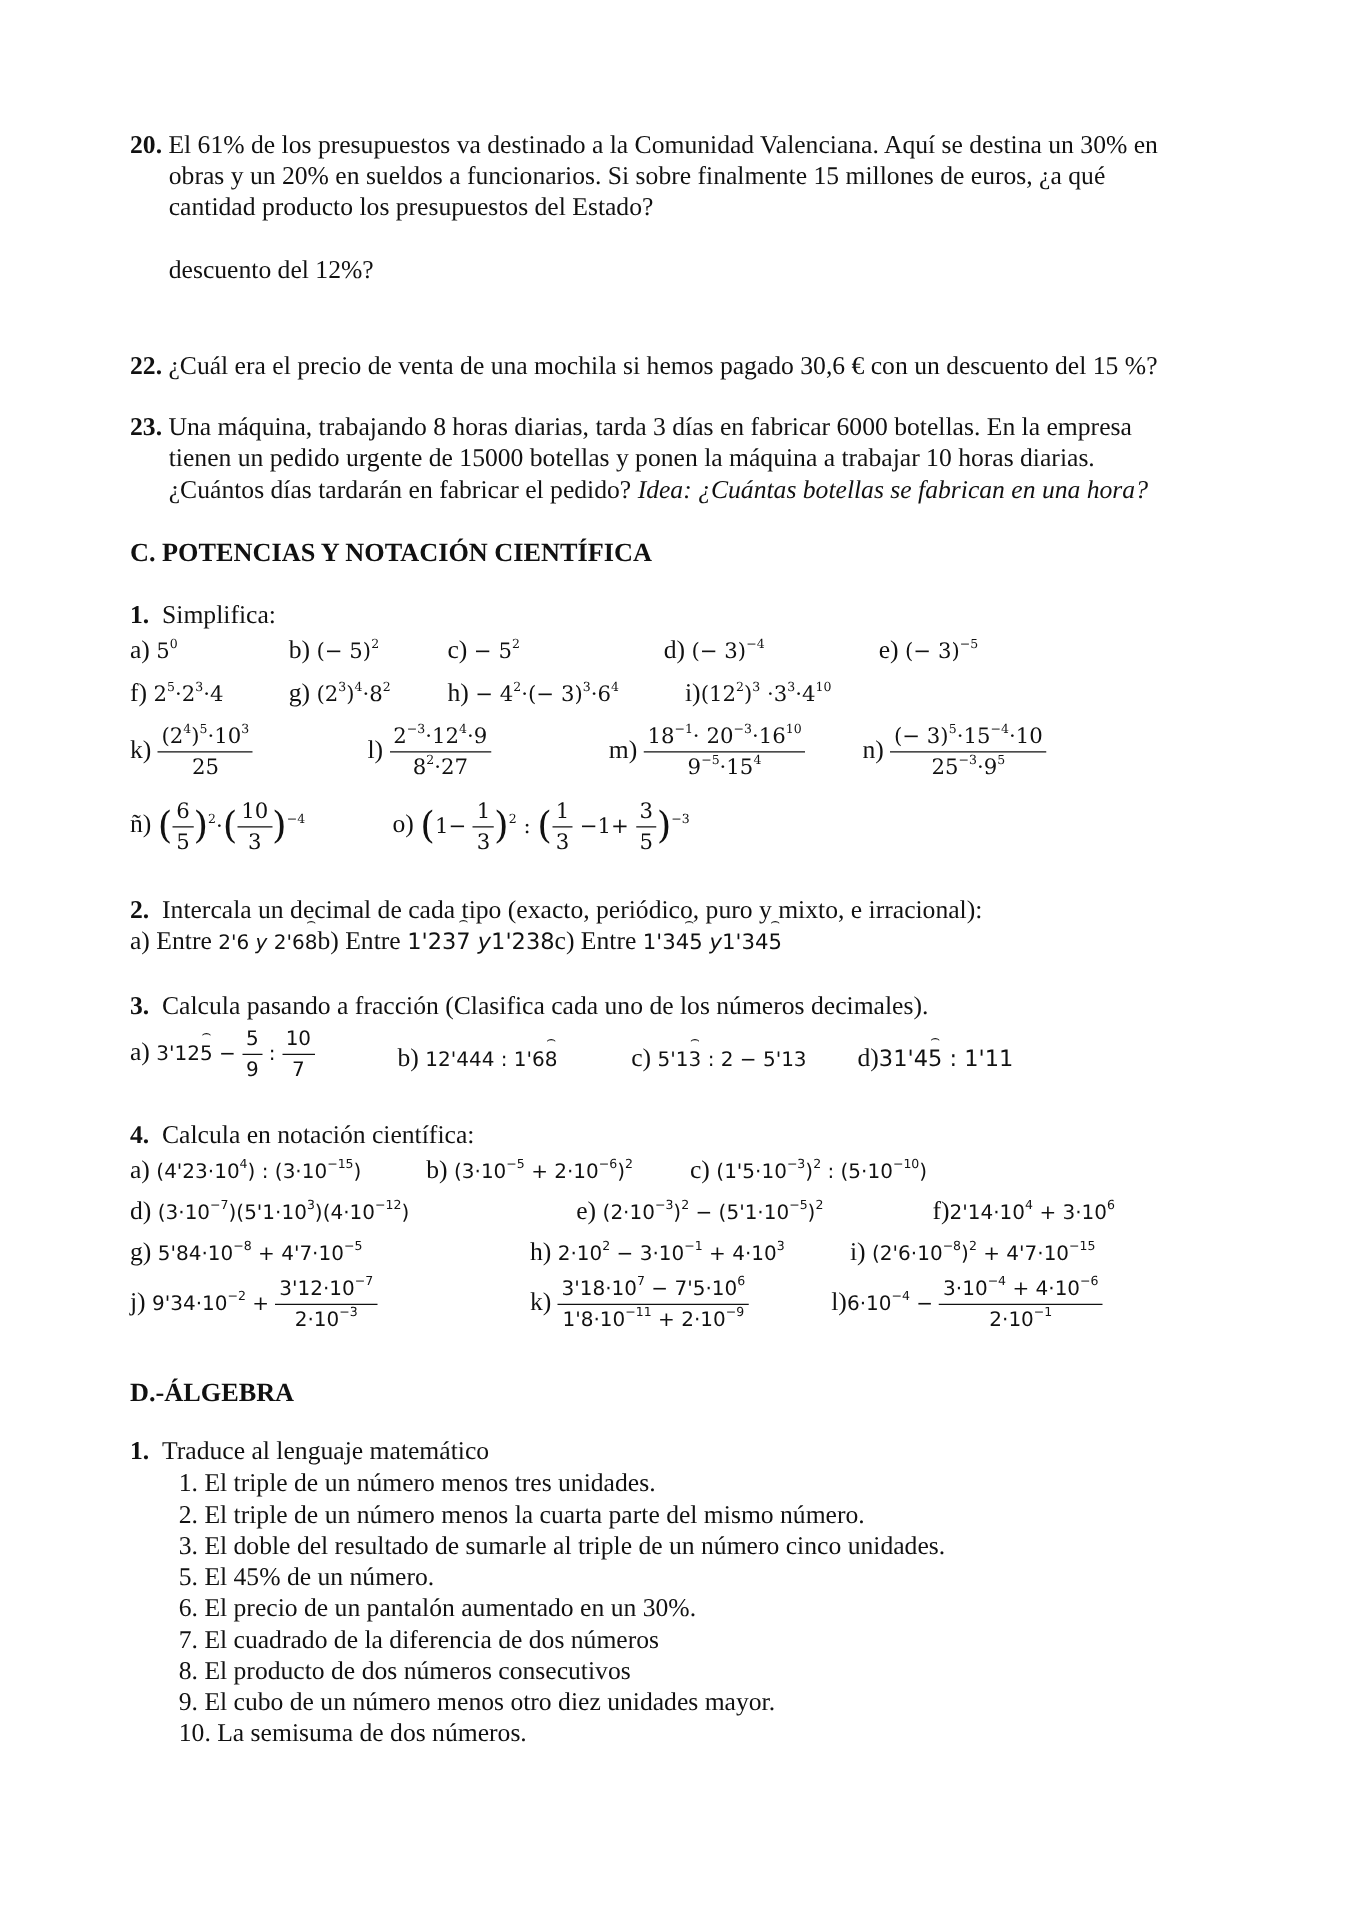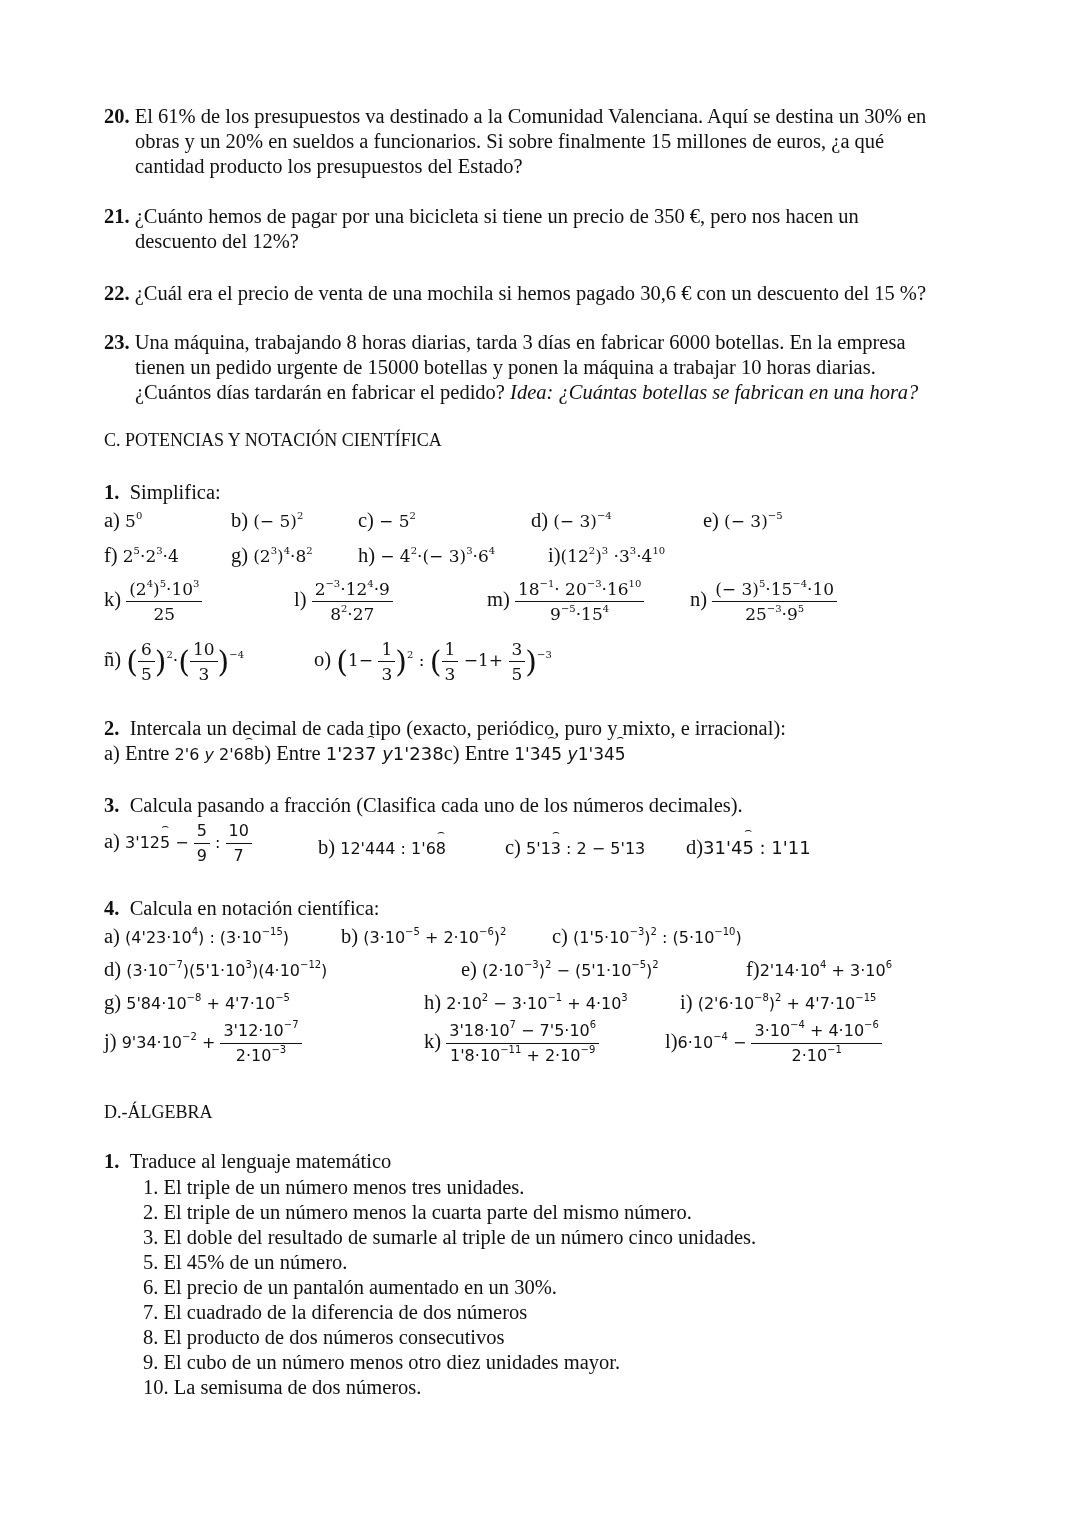--- a/index.html
+++ b/index.html
@@ -4,21 +4,21 @@
 <style>
   html, body { margin: 0; padding: 0; background: #ffffff; }
   body {
     width: 1080px; height: 1527px; position: relative; overflow: hidden;
     font-family: "Liberation Serif", "DejaVu Serif", serif;
     color: #111; font-size: 20.5px;
   }
   .abs { position: absolute; white-space: nowrap; }
   .num { font-weight: bold; }
   .para { line-height: 25px; }
-  .heading { font-weight: normal; font-size: 18px; }
+  .heading { font-weight: bold; font-size: 21px; }
   .m { font-family: "DejaVu Serif", serif; font-size: 17px; }
   .ms { font-family: "DejaVu Sans", sans-serif; font-size: 16px; }
   sup { font-size: 10px; vertical-align: 8px; line-height: 0; }
   .frac { display: inline-flex; flex-direction: column; align-items: center; vertical-align: middle; }
   .frac > .nu { border-bottom: 1.4px solid #111; padding: 0 3px 1px 3px; line-height: 22px; }
   .frac > .de { padding: 1px 3px 0 3px; line-height: 22px; }
   .big { font-size: 30px; font-weight: 200; vertical-align: middle; line-height: 0; }
   .arc { position: relative; display: inline-block; }
   .arc::before { content: "\2322"; position: absolute; top: -14px; left: 50%; transform: translateX(-50%); font-size: 12px; }
   .italic { font-style: italic; }
@@ -27,21 +27,20 @@
 </head>
 <body>
 
 <div class="abs para" style="left:104px;top:104px;">
   <div><span class="num">20.</span> <span>El 61% de los presupuestos va destinado a la Comunidad Valenciana. Aquí se destina un 30% en</span></div>
   <div style="padding-left:31px"><span>obras y un 20% en sueldos a funcionarios. Si sobre finalmente 15 millones de euros, ¿a qué</span></div>
   <div style="padding-left:31px"><span>cantidad producto los presupuestos del Estado?</span></div>
 </div>
 
 <div class="abs para" style="left:104px;top:204px;">
-  <div><span class="num">21.</span> <span>¿Cuánto hemos de pagar por una bicicleta si tiene un precio de 350 €, pero nos hacen un</span></div>
   <div style="padding-left:31px"><span>descuento del 12%?</span></div>
 </div>
 
 <div class="abs para" style="left:104px;top:281px;">
   <div><span class="num">22.</span> <span>¿Cuál era el precio de venta de una mochila si hemos pagado 30,6 € con un descuento del 15 %?</span></div>
 </div>
 
 <div class="abs para" style="left:104px;top:330px;">
   <div><span class="num">23.</span> <span>Una máquina, trabajando 8 horas diarias, tarda 3 días en fabricar 6000 botellas. En la empresa</span></div>
   <div style="padding-left:31px"><span>tienen un pedido urgente de 15000 botellas y ponen la máquina a trabajar 10 horas diarias.</span></div>

